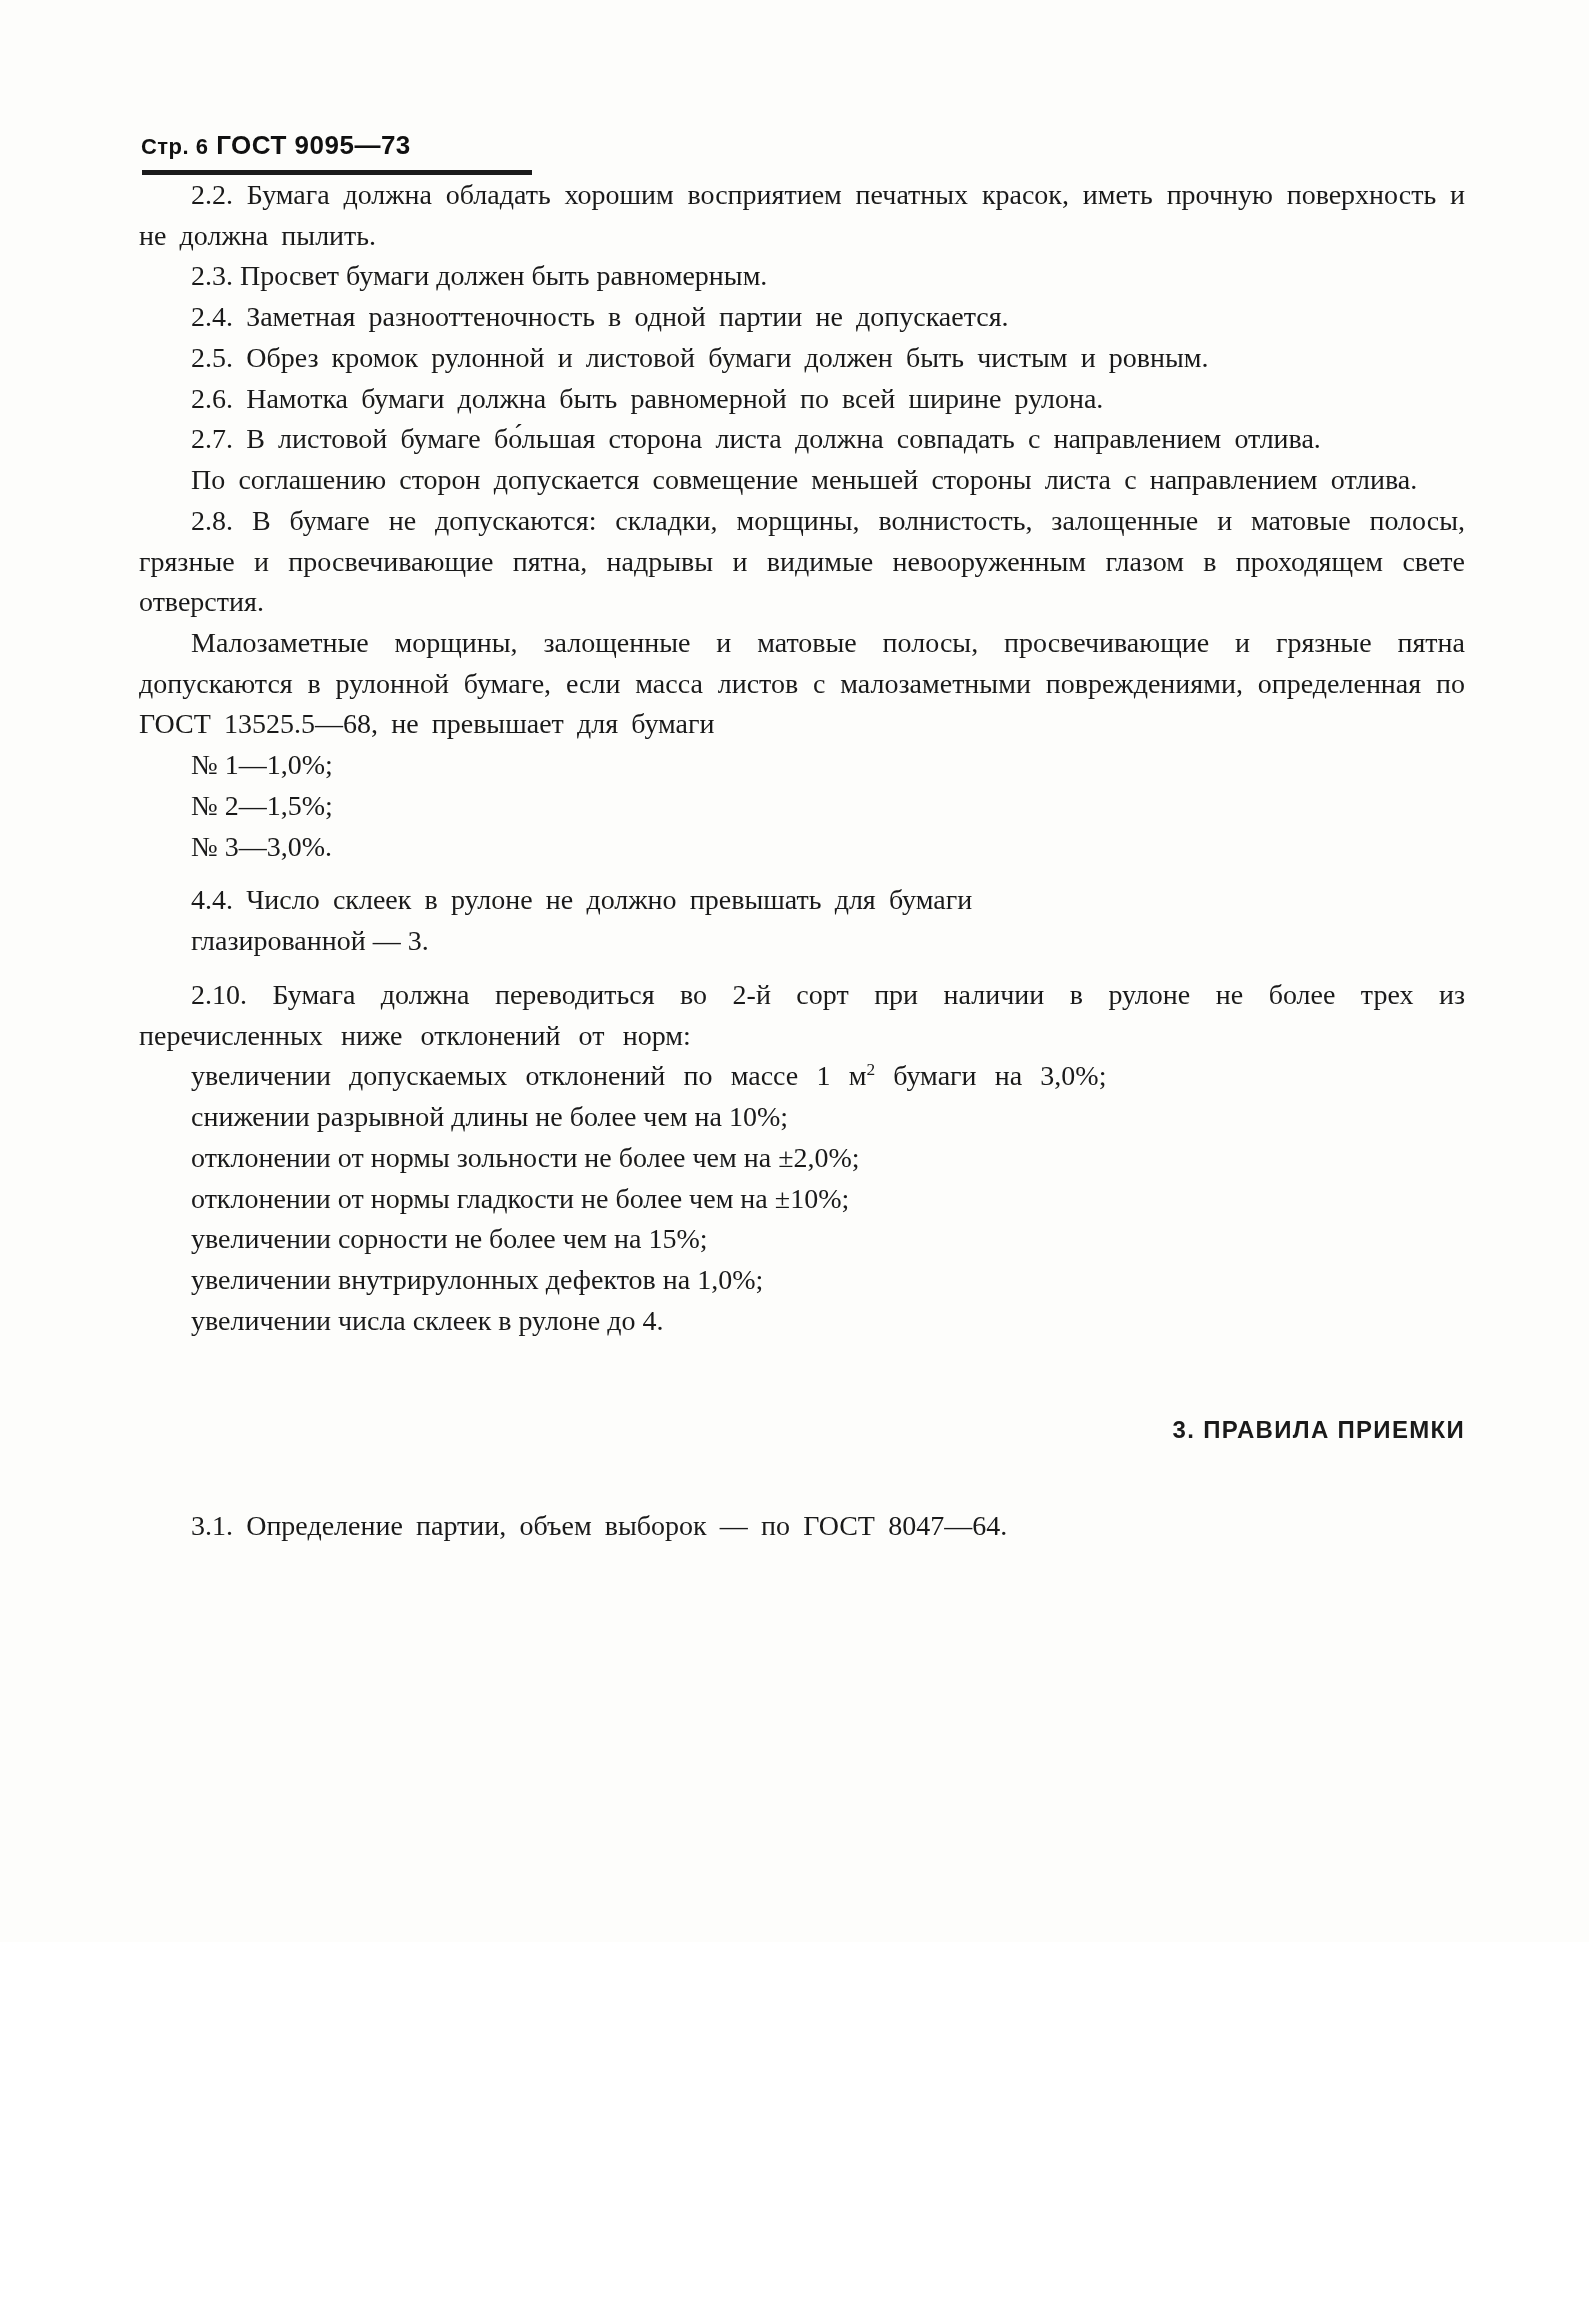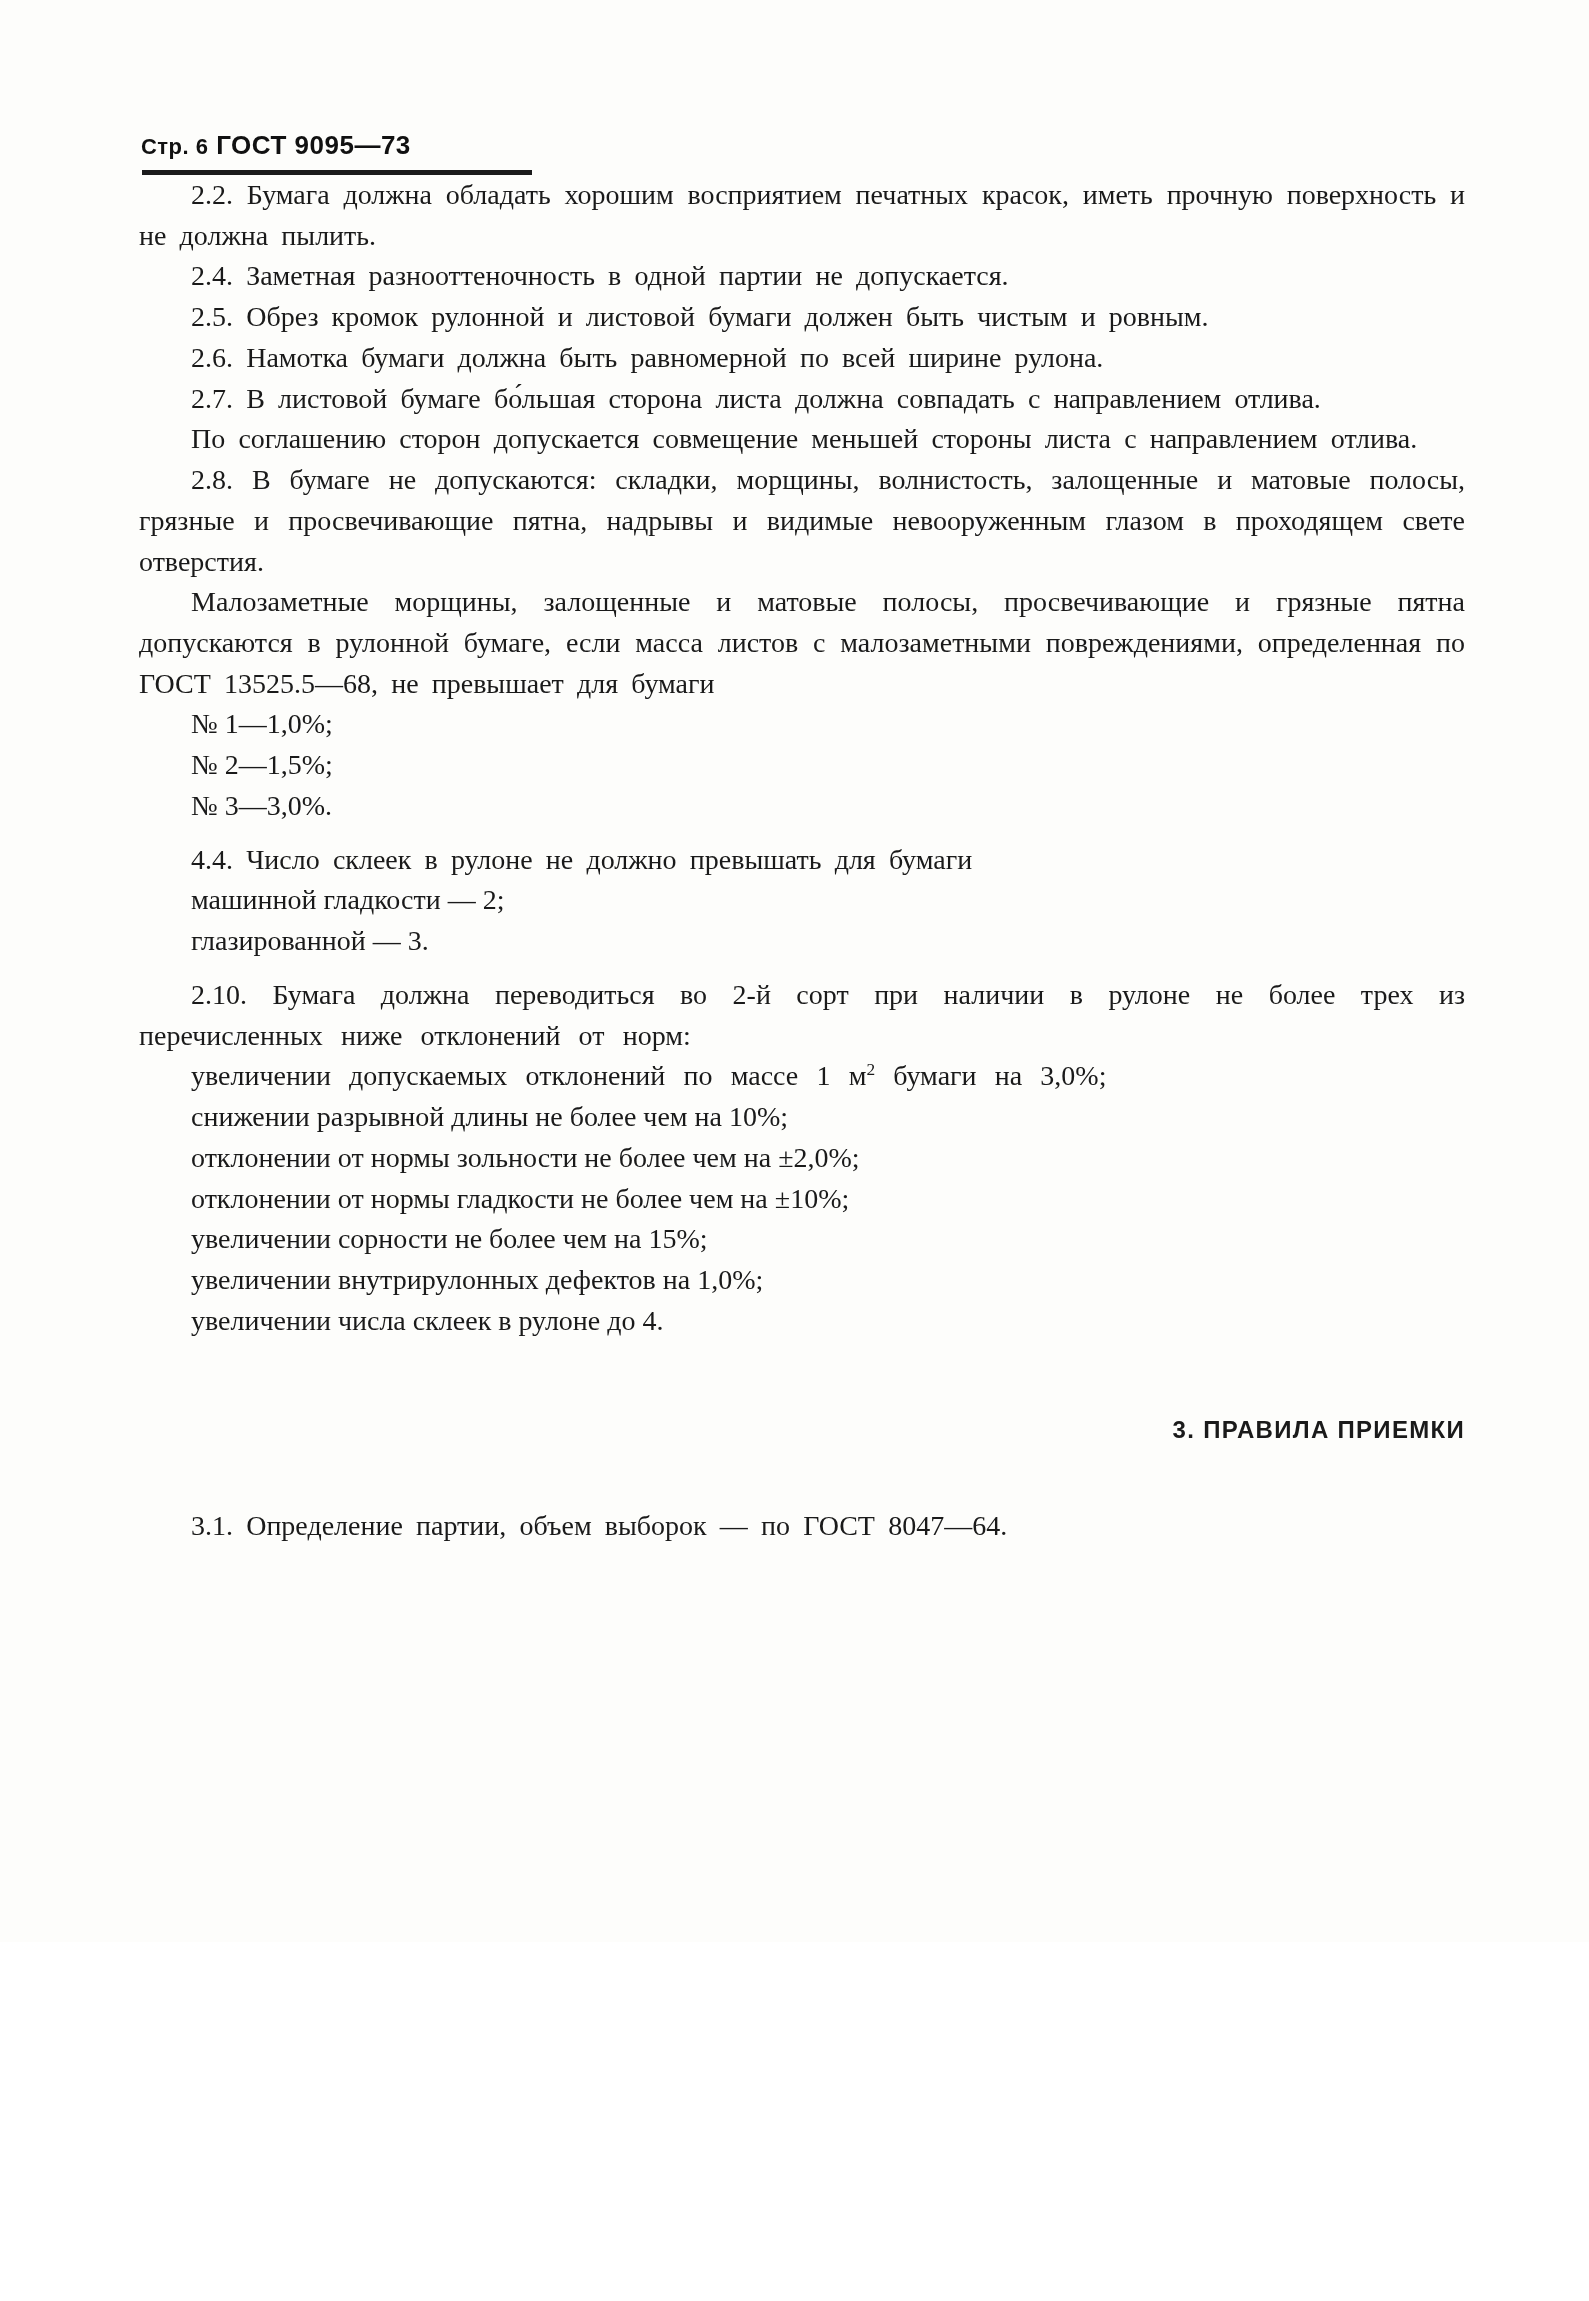--- a/index.html
+++ b/index.html
@@ -89,36 +89,36 @@
 
     <div class="header">
       <span class="small">Стр. 6</span>
       <span>ГОСТ 9095—73</span>
     </div>
     <div class="header-rule"></div>
 
     <div class="body-text">
 
       <p class="indent wide">2.2. Бумага должна обладать хорошим восприятием печатных красок, иметь прочную поверхность и не должна пылить.</p>
+      <p class="indent">2.3. Просвет бумаги должен быть равномерным.</p>
       <p class="indent wide">2.4. Заметная разнооттеночность в одной партии не допускается.</p>
       <p class="indent wide">2.5. Обрез кромок рулонной и листовой бумаги должен быть чистым и ровным.</p>
       <p class="indent wide">2.6. Намотка бумаги должна быть равномерной по всей ширине рулона.</p>
       <p class="indent wide">2.7. В листовой бумаге бо́льшая сторона листа должна совпадать с направлением отлива.</p>
       <p class="indent wide">По соглашению сторон допускается совмещение меньшей стороны листа с направлением отлива.</p>
       <p class="indent wide">2.8. В бумаге не допускаются: складки, морщины, волнистость, залощенные и матовые полосы, грязные и просвечивающие пятна, надрывы и видимые невооруженным глазом в проходящем свете отверстия.</p>
       <p class="indent wide">Малозаметные морщины, залощенные и матовые полосы, просвечивающие и грязные пятна допускаются в рулонной бумаге, если масса листов с малозаметными повреждениями, определенная по ГОСТ 13525.5—68, не превышает для бумаги</p>
 
       <p class="list-item">№ 1—1,0%;</p>
       <p class="list-item">№ 2—1,5%;</p>
       <p class="list-item">№ 3—3,0%.</p>
 
       <div class="gap-sm"></div>
 
       <p class="indent wide">4.4. Число склеек в рулоне не должно превышать для бумаги</p>
-      <p class="list-item">машинной гладкости — 2;</p>
       <p class="list-item">глазированной — 3.</p>
 
       <div class="gap-sm"></div>
 
       <p class="indent wider">2.10. Бумага должна переводиться во 2-й сорт при наличии в рулоне не более трех из перечисленных ниже отклонений от норм:</p>
 
       <p class="indent wider">
         <span>увеличении допускаемых отклонений по массе 1 м</span><sup>2</sup><span> бумаги на 3,0%;</span>
       </p>
 

